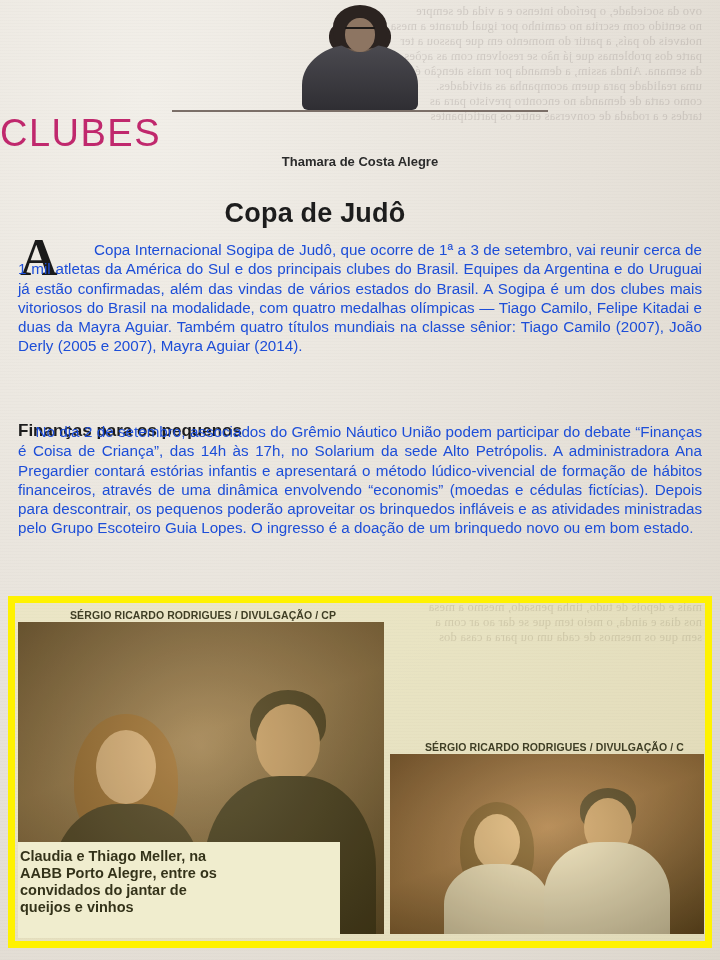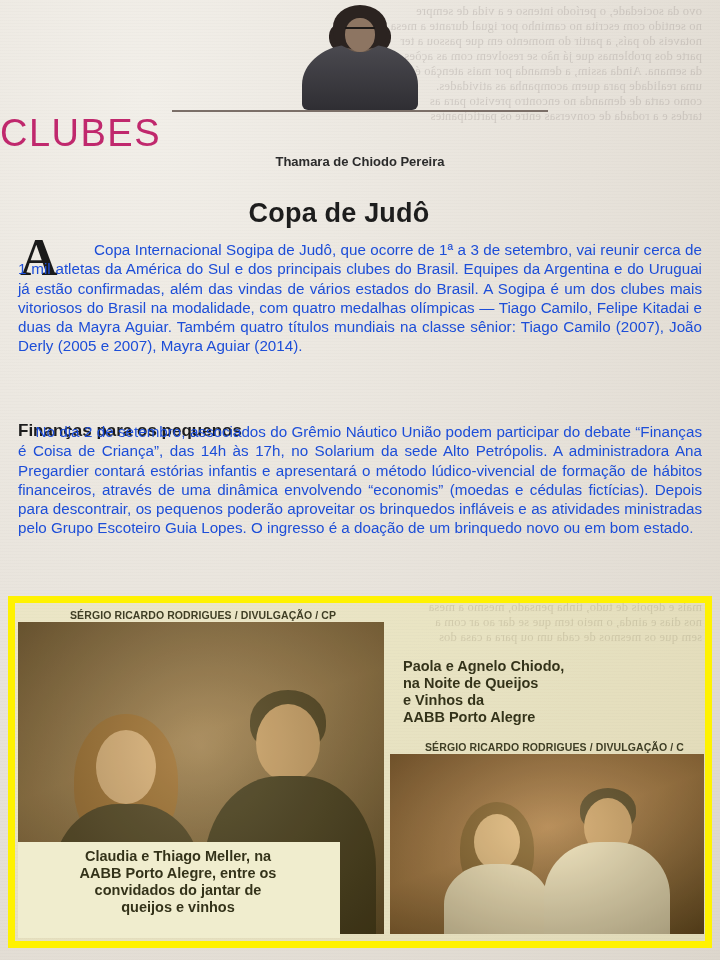--- a/index.html
+++ b/index.html
@@ -188,21 +188,20 @@
   
   .headline {
     position: absolute;
     left: 0;
     width: 630px;
     text-align: center;
     font-size: 27px;
     font-weight: bold;
     color: #1d1d1d;
     letter-spacing: 0.2px;
-    padding-left: 24px;
   }
   #headline-1 { top: 198px; }
 
   .subhead {
     position: absolute;
     left: 18px;
     width: 684px;
     font-size: 17px;
     font-weight: bold;
     color: #1d1d1d;
@@ -340,21 +339,21 @@
   }
   #caption-1 {
     left: 395px;
     top: 62px;
     width: 300px;
   }
   #caption-2 {
     left: 12px;
     top: 252px;
     width: 316px;
-    text-align: center;
+    text-align: left;
   }
   .caption-backdrop {
     position: absolute;
     left: 10px;
     top: 246px;
     width: 322px;
     height: 96px;
     background: #efece6;
   }
 </style>
@@ -385,21 +384,21 @@
         <div class="cp-hair"></div>
         <div class="cp-face"></div>
         <div class="cp-glasses"></div>
       </div>
     </div>
   </div>
 
   <div class="rule" id="rule-top"></div>
 
   <div class="section-title">CLUBES</div>
-  <div class="byline-name">Thamara de Chiodo Pereira</div>
+  <div class="byline-name">Thamara de Costa Alegre</div>
 
   <div class="headline" id="headline-1">Copa de Judô</div>
   <div class="dropcap">A</div>
   <div class="body-text" id="para-1">Copa Internacional Sogipa de Judô, que ocorre de 1ª a 3 de setembro, vai reunir cerca de 1 mil atletas da América do Sul e dos principais clubes do Brasil. Equipes da Argentina e do Uruguai já estão confirmadas, além das vindas de vários estados do Brasil. A Sogipa é um dos clubes mais vitoriosos do Brasil na modalidade, com quatro medalhas olímpicas — Tiago Camilo, Felipe Kitadai e duas da Mayra Aguiar. Também quatro títulos mundiais na classe sênior: Tiago Camilo (2007), João Derly (2005 e 2007), Mayra Aguiar (2014).</div>
 
   <div class="subhead" id="subhead-1">Finanças para os pequenos</div>
   <div class="body-text" id="para-2">    No dia 2 de setembro, associados do Grêmio Náutico União podem participar do debate “Finanças é Coisa de Criança”, das 14h às 17h, no Solarium da sede Alto Petrópolis. A administradora Ana Pregardier contará estórias infantis e apresentará o método lúdico-vivencial de formação de hábitos financeiros, através de uma dinâmica envolvendo “economis” (moedas e cédulas fictícias). Depois para descontrair, os pequenos poderão aproveitar os brinquedos infláveis e as atividades ministradas pelo Grupo Escoteiro Guia Lopes. O ingresso é a doação de um brinquedo novo ou em bom estado.</div>
 
   <div class="photo-area">
 
@@ -428,24 +427,20 @@
         <div class="p-body"></div>
       </div>
       <div class="person" id="p2-man">
         <div class="p-hair"></div>
         <div class="p-head"></div>
         <div class="p-body"></div>
       </div>
       <div class="photo-shade"></div>
     </div>
 
-    <div class="caption" id="caption-1">Paola e Agnelo Chiodo,
-na Noite de Queijos
-e Vinhos da
-AABB Porto Alegre</div>
 
     <div class="caption-backdrop"></div>
     <div class="caption" id="caption-2">Claudia e Thiago Meller, na
 AABB Porto Alegre, entre os
 convidados do jantar de
 queijos e vinhos</div>
   </div>
 
   <div class="highlight-box"></div>
 

